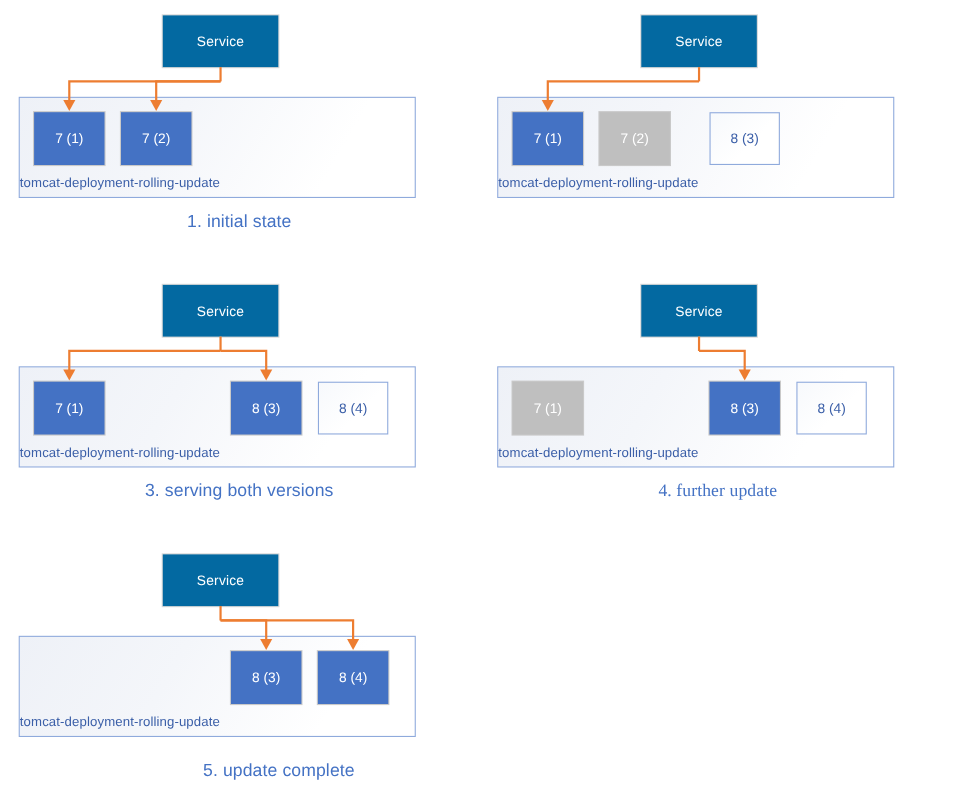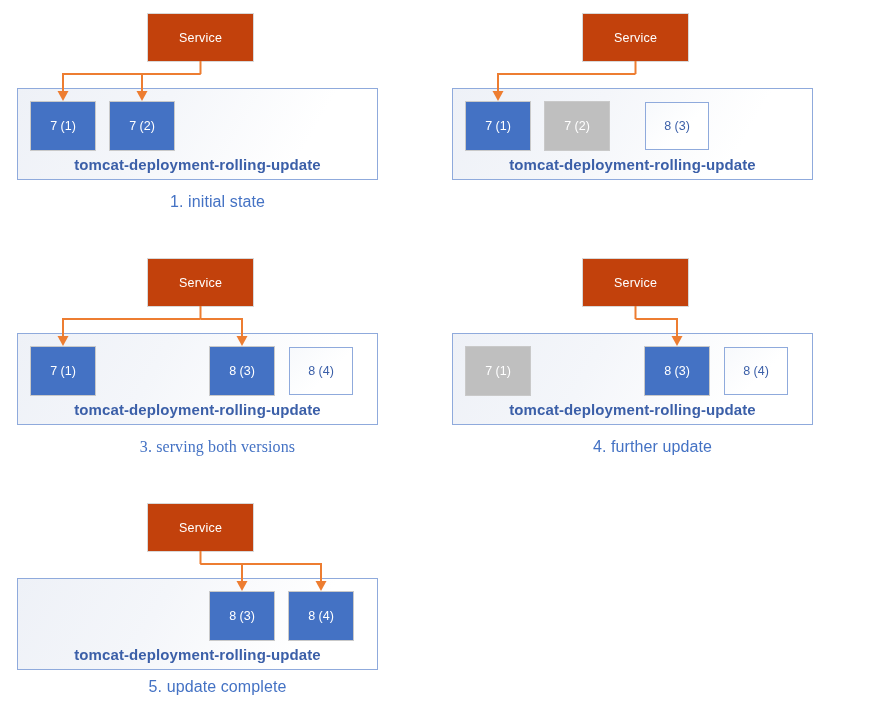--- a/index.html
+++ b/index.html
@@ -19,21 +19,21 @@
     position: absolute;
     width: 435px;
     height: 230px;
   }
 
   
   .service-box {
     position: absolute;
     width: 105px;
     height: 47px;
-    background: #c2410c;
+    background: #0369a1;
     box-shadow: 0 0 0 1px #d8d8d8;
     display: flex;
     align-items: center;
     justify-content: center;
     color: #ffffff;
     font-size: 12.5px;
     letter-spacing: .2px;
     z-index: 3;
   }
 
@@ -43,25 +43,23 @@
     border: 1px solid #8FAADC;
     background: linear-gradient(120deg, #eef1f7 0%, #f4f6fa 38%, #ffffff 78%);
     box-sizing: border-box;
     z-index: 1;
   }
   .deployment-label {
     position: absolute;
     left: 0;
     right: 0;
     bottom: 6px;
-    text-align: center;
-    font-size: 15px;
+    font-size: 12px;
     color: #3B5FA8;
     letter-spacing: .1px;
-    font-weight: bold;
   }
 
   
   .pod {
     position: absolute;
     width: 64px;
     height: 48px;
     box-sizing: border-box;
     display: flex;
     align-items: center;
@@ -171,21 +169,21 @@
       <div class="service-box" style="left: 148px; top: 14px;">
         <span>Service</span>
       </div>
       <svg class="arrows" width="435" height="230">
         <path d="M 200.5 61 L 200.5 74" stroke="#ED7D31" stroke-width="2" fill="none"></path>
         <path d="M 200.5 74 L 63 74 L 63 92" stroke="#ED7D31" stroke-width="2" fill="none"></path>
         <polygon points="57.5,91 68.5,91 63,101" fill="#ED7D31"></polygon>
         <path d="M 200.5 74 L 242 74 L 242 92" stroke="#ED7D31" stroke-width="2" fill="none"></path>
         <polygon points="236.5,91 247.5,91 242,101" fill="#ED7D31"></polygon>
       </svg>
-      <div class="caption" style="top: 193px; font-family: Liberation Serif, serif;">3. serving both versions</div>
+      <div class="caption" style="top: 193px;">3. serving both versions</div>
     </div>
     <div class="panel" style="left: 435px; top: 245px;">
       <div class="deployment-box" style="left: 17px; top: 88px; width: 361px; height: 92px;">
         <div class="deployment-label">tomcat-deployment-rolling-update</div>
       </div>
       <div class="pod terminating" style="left: 31px; top: 102px;">
         <span>7 (1)</span>
       </div>
       <div class="pod active" style="left: 210px; top: 102px;">
         <span>8 (3)</span>
@@ -194,21 +192,21 @@
         <span>8 (4)</span>
       </div>
       <div class="service-box" style="left: 148px; top: 14px;">
         <span>Service</span>
       </div>
       <svg class="arrows" width="435" height="230">
         <path d="M 200.5 61 L 200.5 74" stroke="#ED7D31" stroke-width="2" fill="none"></path>
         <path d="M 200.5 74 L 242 74 L 242 92" stroke="#ED7D31" stroke-width="2" fill="none"></path>
         <polygon points="236.5,91 247.5,91 242,101" fill="#ED7D31"></polygon>
       </svg>
-      <div class="caption" style="top: 193px;">4. further update</div>
+      <div class="caption" style="top: 193px; font-family: Liberation Serif, serif;">4. further update</div>
     </div>
     <div class="panel" style="left: 0px; top: 490px;">
       <div class="deployment-box" style="left: 17px; top: 88px; width: 361px; height: 92px;">
         <div class="deployment-label">tomcat-deployment-rolling-update</div>
       </div>
       <div class="pod active" style="left: 210px; top: 102px;">
         <span>8 (3)</span>
       </div>
       <div class="pod active" style="left: 289px; top: 102px;">
         <span>8 (4)</span>
@@ -216,15 +214,15 @@
       <div class="service-box" style="left: 148px; top: 14px;">
         <span>Service</span>
       </div>
       <svg class="arrows" width="435" height="230">
         <path d="M 200.5 61 L 200.5 74" stroke="#ED7D31" stroke-width="2" fill="none"></path>
         <path d="M 200.5 74 L 242 74 L 242 92" stroke="#ED7D31" stroke-width="2" fill="none"></path>
         <polygon points="236.5,91 247.5,91 242,101" fill="#ED7D31"></polygon>
         <path d="M 200.5 74 L 321 74 L 321 92" stroke="#ED7D31" stroke-width="2" fill="none"></path>
         <polygon points="315.5,91 326.5,91 321,101" fill="#ED7D31"></polygon>
       </svg>
-      <div class="caption" style="top: 188px;">5. update complete</div>
+      <div class="caption" style="top: 202px; padding-left: 36px;">5. update complete</div>
     </div>
   </div>
 
 </body></html>

